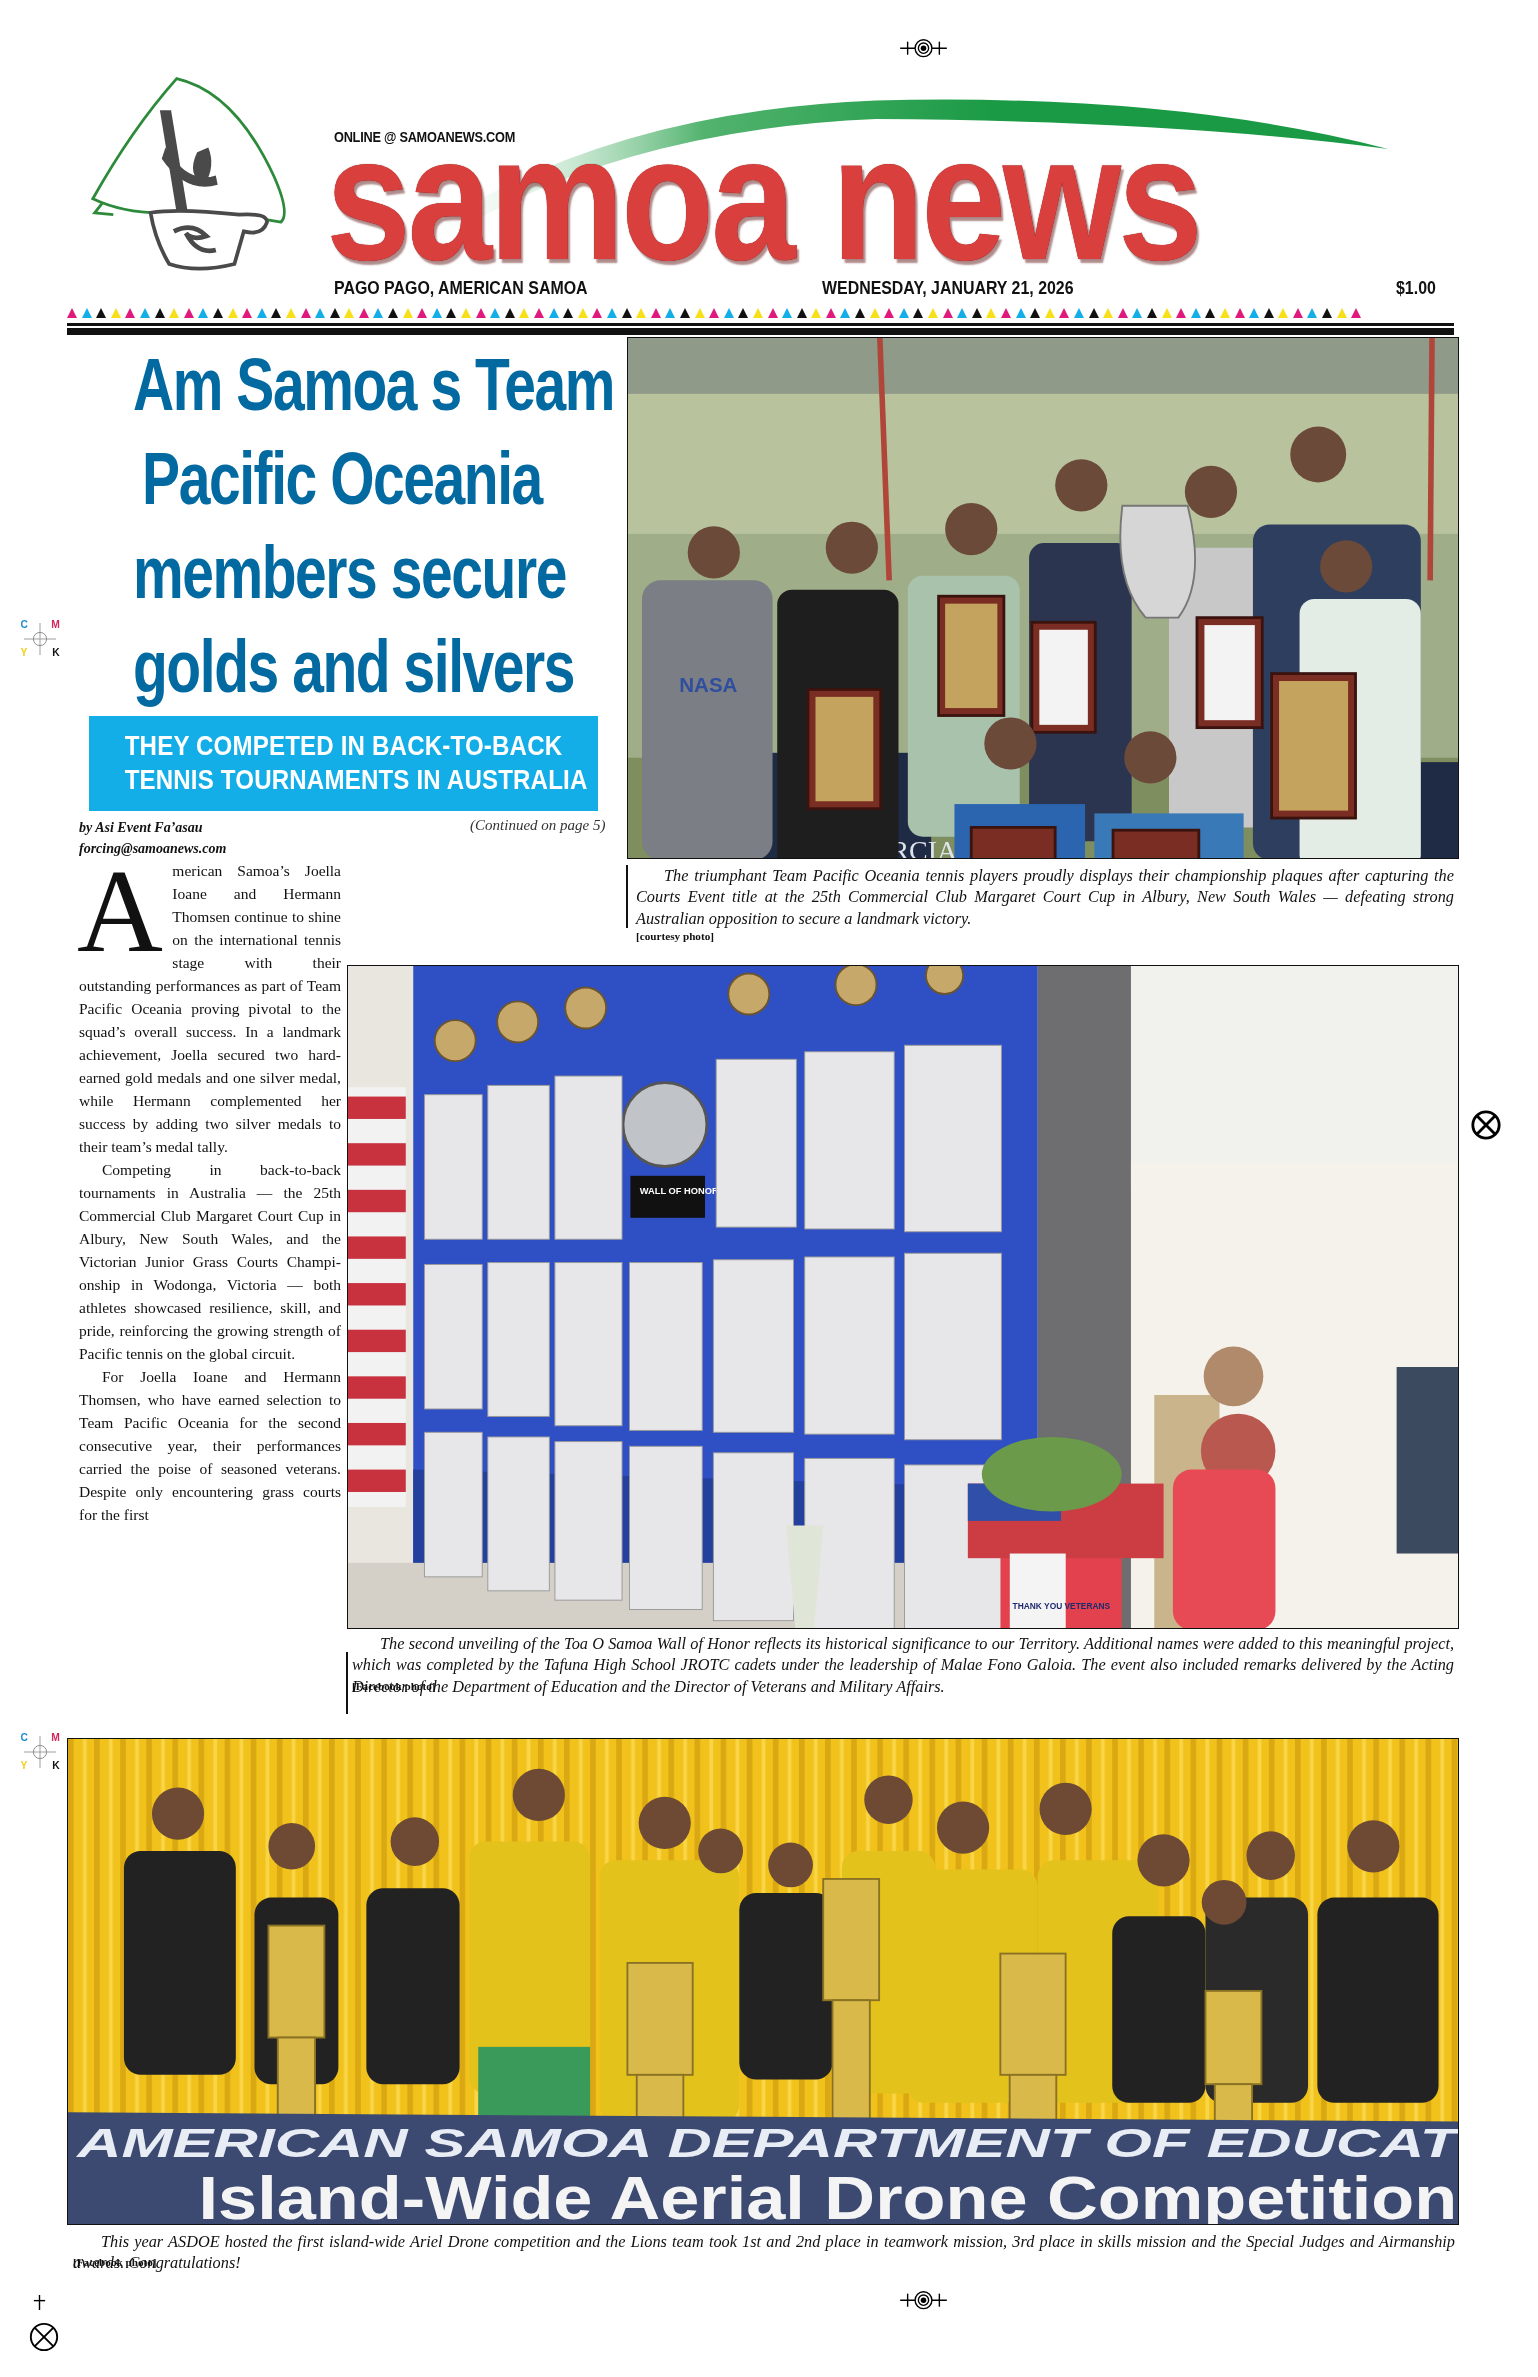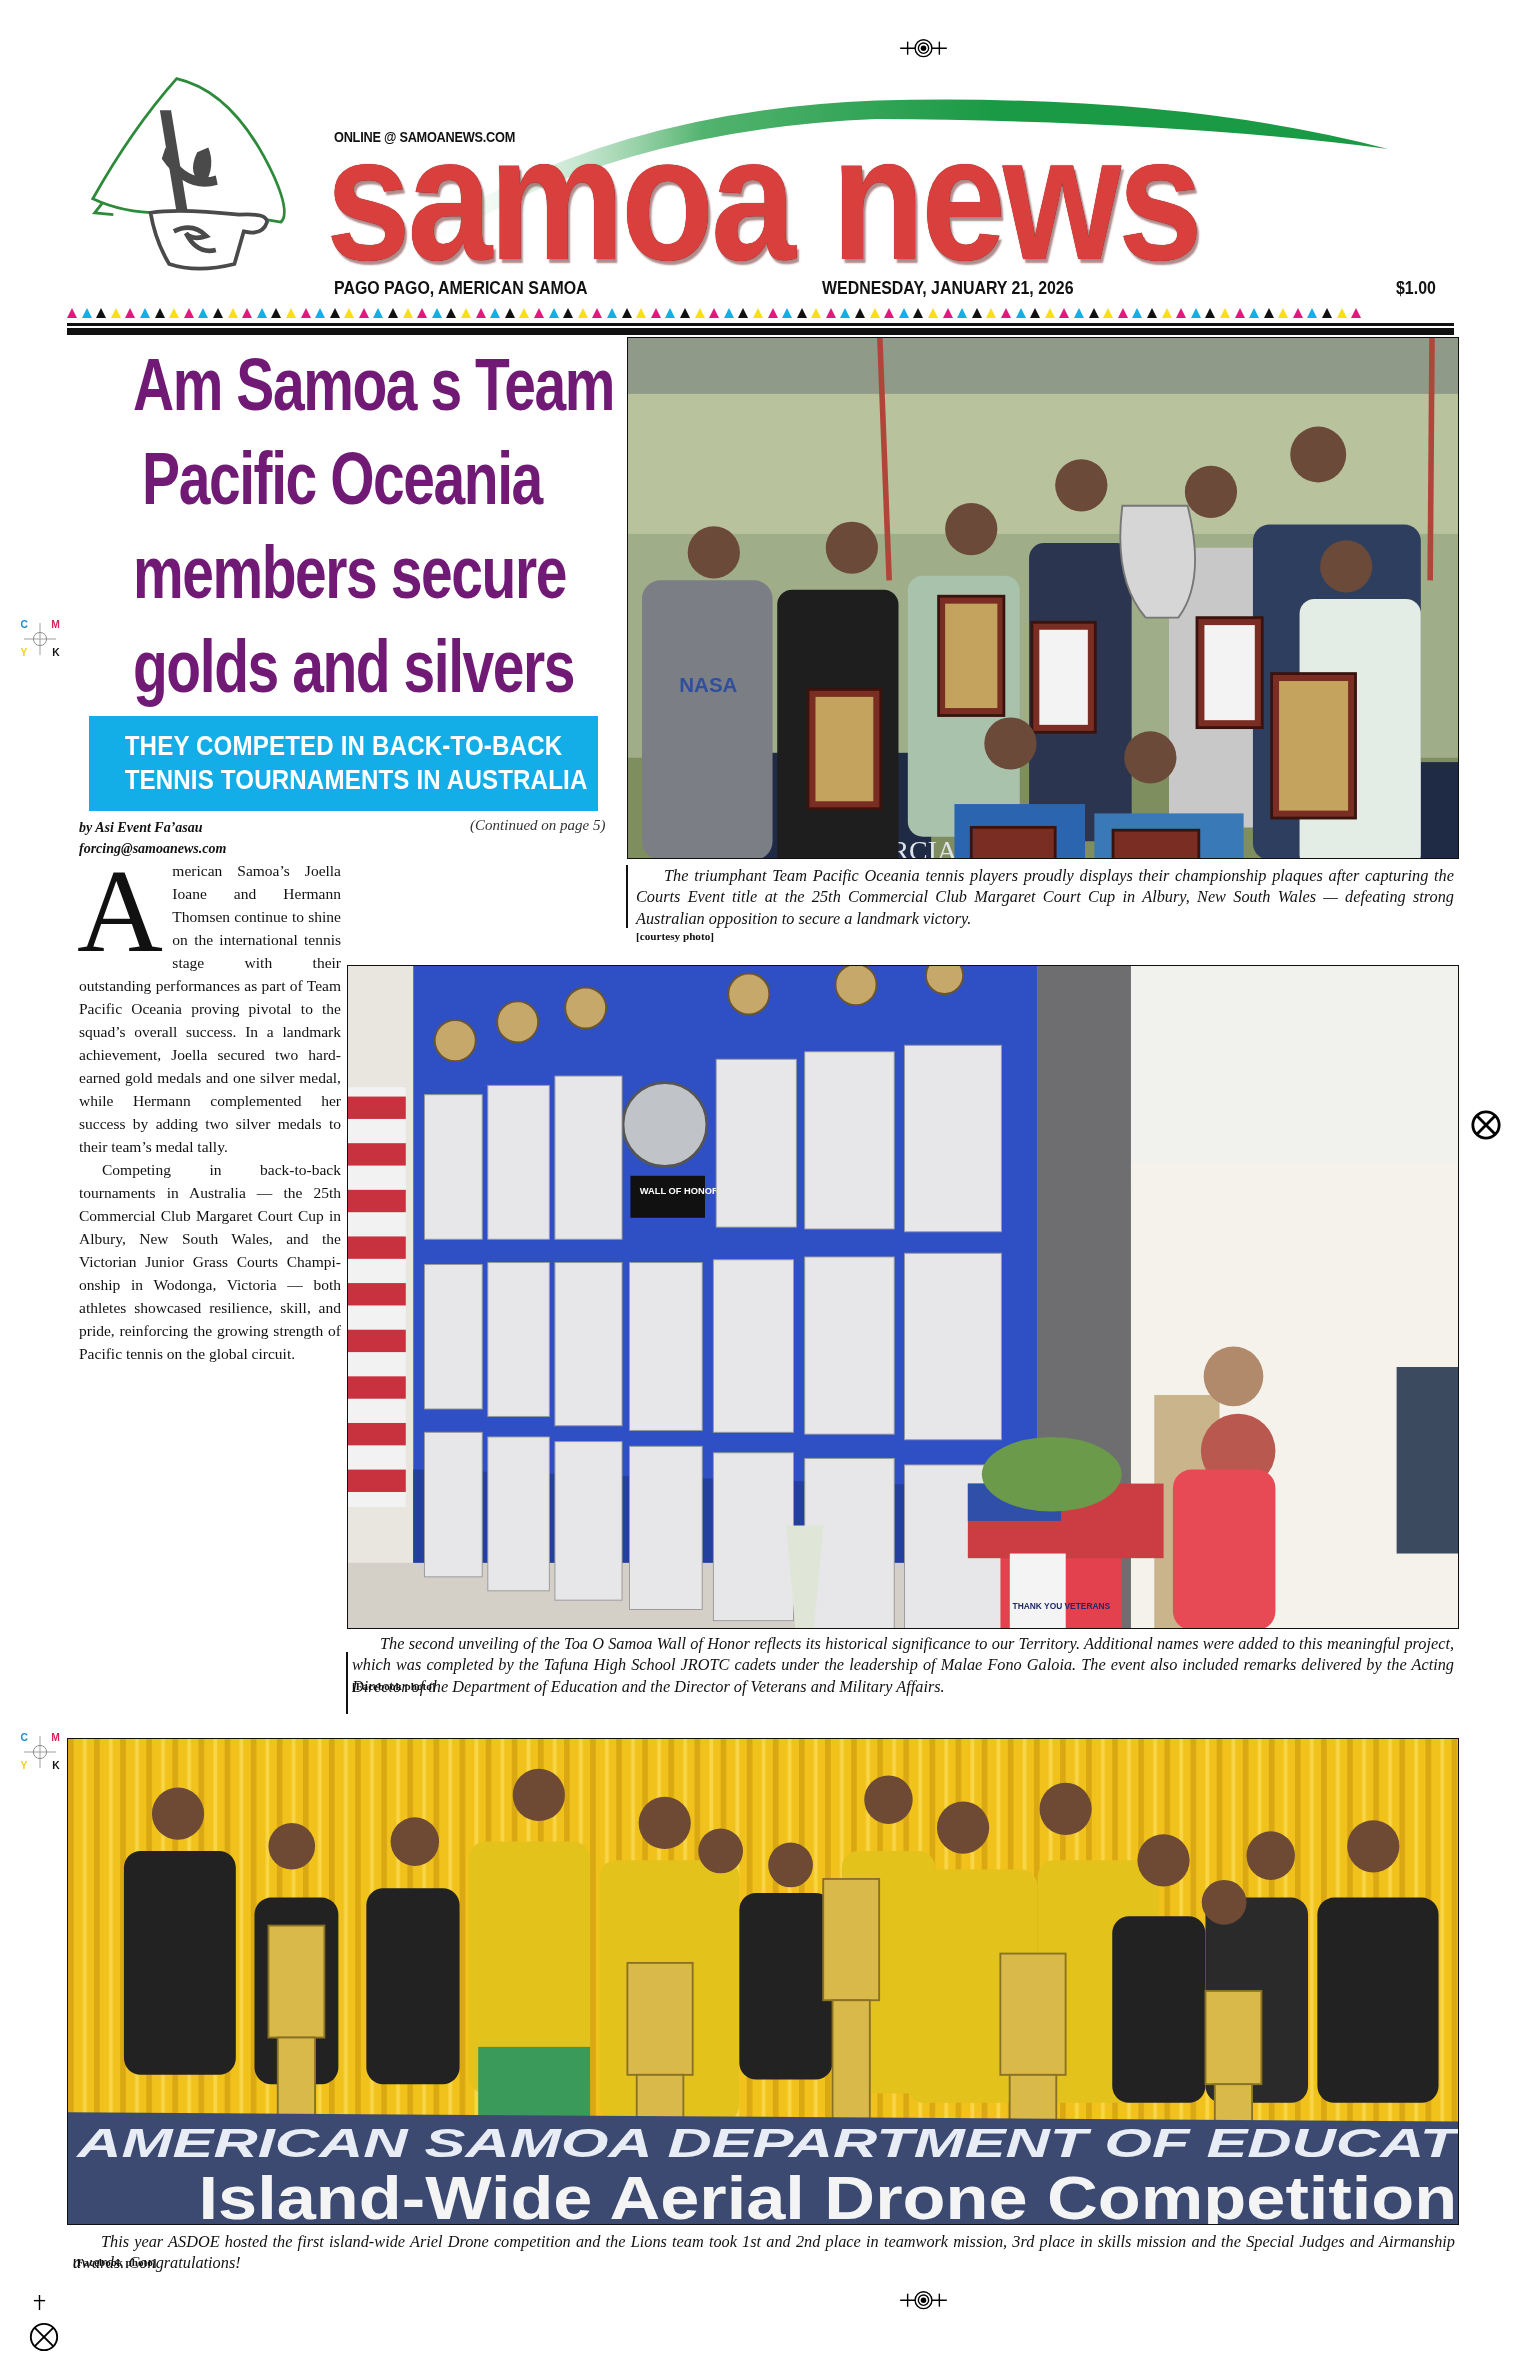--- a/index.html
+++ b/index.html
@@ -28,21 +28,21 @@
   .dl-place { left: 334px; }
   .dl-date { left: 822px; }
   .dl-price { left: 1396px; }
 
   .tri-row { left: 67px; top: 308px; width: 1387px; height: 11.2px; overflow: hidden; white-space: nowrap; font-size: 0; }
   .tri { display: inline-block; width: 0; height: 0; border-left: 5.6px solid transparent; border-right: 5.6px solid transparent; border-bottom: 10.3px solid #000; margin-right: 4.6px; }
   .rule-thin { left: 67px; top: 323px; width: 1387px; height: 2.8px; background: #111; }
   .rule-thick { left: 67px; top: 328px; width: 1387px; height: 6.5px; background: #111; }
 
   
-  .headline { left: 67px; top: 337px; width: 550px; font-family: "Liberation Sans", sans-serif; font-weight: bold; text-align: center; color: #701a75; }
+  .headline { left: 67px; top: 337px; width: 550px; font-family: "Liberation Sans", sans-serif; font-weight: bold; text-align: center; color: #0369a1; }
   .headline div { font-size: 75px; line-height: 94px; letter-spacing: -1.9px; transform: scaleX(0.76); white-space: nowrap; }
   .subhead { left: 89px; top: 716px; width: 509px; height: 95px; background: #13aee8; color: #fff; font-family: "Liberation Sans", sans-serif; font-weight: bold; text-align: center; padding-top: 13px; }
   .subhead div { font-size: 28px; line-height: 34px; transform: scaleX(0.86); white-space: nowrap; letter-spacing: 0.2px; }
 
   
   .byline { left: 79px; top: 817px; font-style: italic; font-weight: bold; font-size: 14px; line-height: 21.4px; }
   .col { font-size: 15.5px; line-height: 23px; text-align: justify; hyphens: manual; }
   .col1 { left: 79px; top: 859px; width: 262px; }
   .col2 { left: 357px; top: 814px; width: 256px; }
   .dropcap { float: left; font-size: 119px; line-height: 89px; margin: 7.5px 9.3px 0 -1.9px; font-family: "Liberation Serif", serif; }
@@ -174,20 +174,21 @@
     <div>by Asi Event Fa’asau</div>
     <div>forcing@samoanews.com</div>
   </div>
 
   <div class="abs col col1">
     <p>
       <span class="dropcap">A</span>
       <span>merican Samoa’s Joella Ioane and Hermann Thomsen con­tinue to shine on the interna­tional tennis stage with their outstanding performances as part of Team Pacific Oceania proving pivotal to the squad’s overall success. In a landmark achievement, Joella secured two hard-earned gold medals and one silver medal, while Hermann complemented her success by adding two silver medals to their team’s medal tally.</span>
     </p>
     <p class="ind">Competing in back-to-back tournaments in Australia — the 25th Commercial Club Mar­garet Court Cup in Albury, New South Wales, and the Victorian Junior Grass Courts Champi­onship in Wodonga, Victoria — both athletes showcased resilience, skill, and pride, rein­forcing the growing strength of Pacific tennis on the global circuit.</p>
+    <p class="ind">For Joella Ioane and Her­mann Thomsen, who have earned selection to Team Pacific Oceania for the second consec­utive year, their performances carried the poise of seasoned veterans. Despite only encoun­tering grass courts for the first</p>
   </div>
 
   <div class="abs col col2">
     <span class="continued">(Continued on page 5)</span>
   </div>
 </article>
 
 <figure>
   <div class="abs photo photo1">
     <svg width="832" height="522" viewBox="0 0 892 560" preserveAspectRatio="none">

